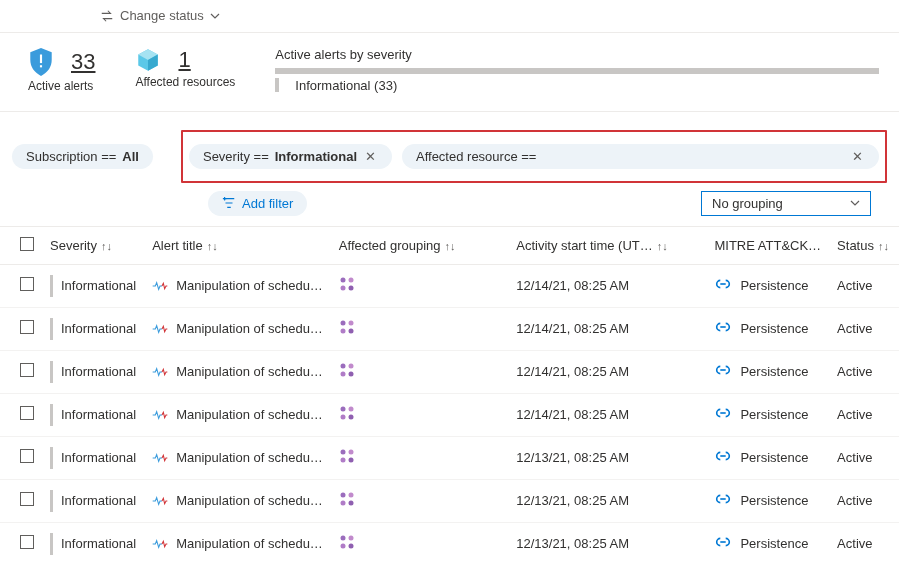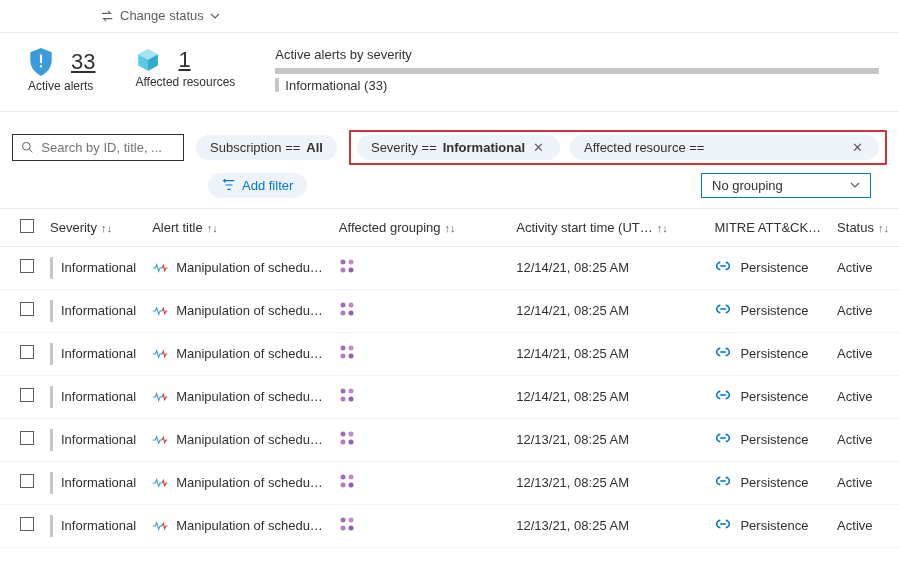--- a/index.html
+++ b/index.html
@@ -42,21 +42,21 @@
   .metric-count { font-size: 22px; font-weight: 400; }
   .metric-label { font-size: 12px; color: #323130; margin-top: 2px; }
   .sev-block { flex: 1; }
   .sev-title { font-size: 13px; margin-bottom: 6px; }
   .sev-bar {
     height: 6px;
     background: #c8c6c4;
     width: 100%;
     margin-bottom: 4px;
   }
-  .sev-line { display:flex; align-items:center; gap:6px; font-size:13px; }
+  .sev-line { display:flex; align-items:center; gap:16px; font-size:13px; }
   .sev-chip { width:4px; height:14px; background:#c8c6c4; display:inline-block; }
   .filter-row1 {
     display: flex;
     align-items: center;
     padding: 18px 12px 4px 12px;
     gap: 12px;
   }
   .search-box {
     display:flex; align-items:center;
     border: 1px solid #323130;
@@ -73,26 +73,27 @@
     background: #edf3f8;
     border-radius: 16px;
     padding: 5px 14px;
     font-size: 13px;
     color: #323130;
     gap:6px;
   }
   .pill .x { color:#605e5c; cursor:pointer; padding:0 2px;}
   .highlight-box {
     border: 2px solid #d13438;
-    padding: 3px 6px;
+    padding: 12px 6px;
     display: flex;
     align-items: flex-end;
     gap: 10px;
     flex: 1;
     border-radius:1px;
+    margin-left:16px;
   }
   .highlight-box .pill.wide { flex:1; justify-content:space-between; }
   .filter-row2 {
     display:flex; align-items:center; padding: 4px 28px 10px 12px; gap:12px;
   }
   .add-filter {
     display:inline-flex; align-items:center;
     background:#edf3f8;
     border-radius:16px;
     padding:5px 14px; gap:6px;
@@ -186,27 +187,20 @@
     <div class="sev-title">Active alerts by severity</div>
     <div class="sev-bar"></div>
     <div class="sev-line">
       <span class="sev-chip"></span>
       <span>Informational (33)</span>
     </div>
   </div>
 </div>
 
 <div class="filter-row1">
-  <div class="search-box">
-    <svg width="14" height="14" viewBox="0 0 16 16" fill="none" stroke="#605e5c" stroke-width="1.3">
-        <circle cx="7" cy="7" r="5"></circle>
-        <path d="M11 11l4 4"></path>
-      </svg>
-    <input type="text" placeholder="Search by ID, title, ..." style="">
-  </div>
 
   <span class="pill">
     <span>Subscription == </span>
     <b>All</b>
   </span>
 
   <div class="highlight-box">
     <span class="pill">
       <span>Severity == </span>
       <b>Informational</b>

